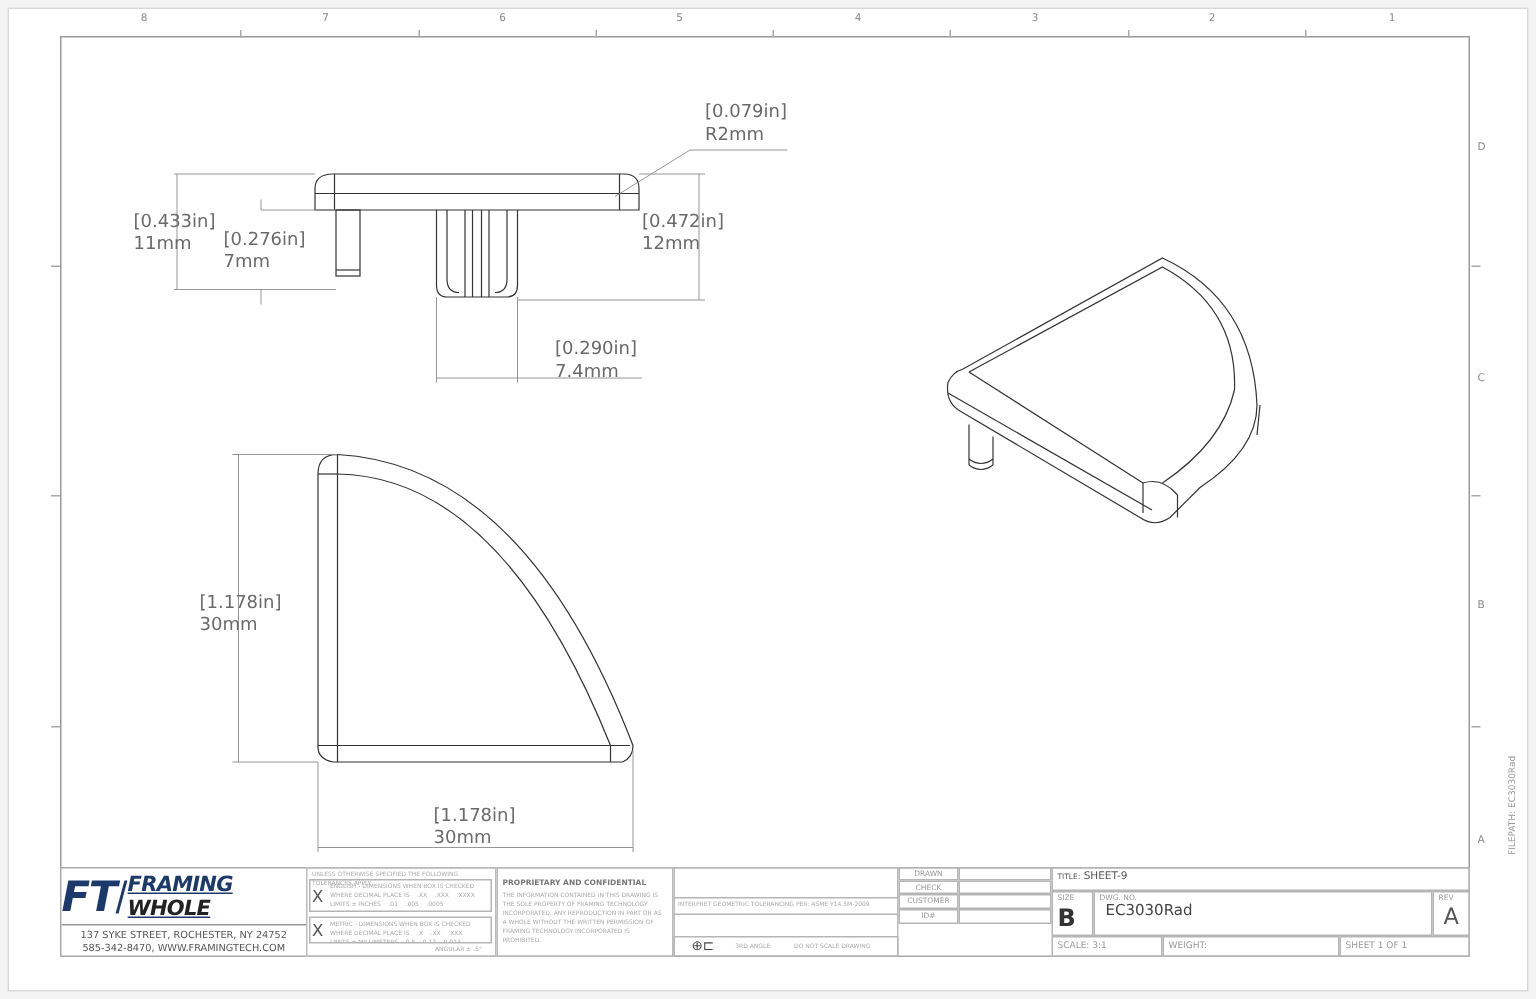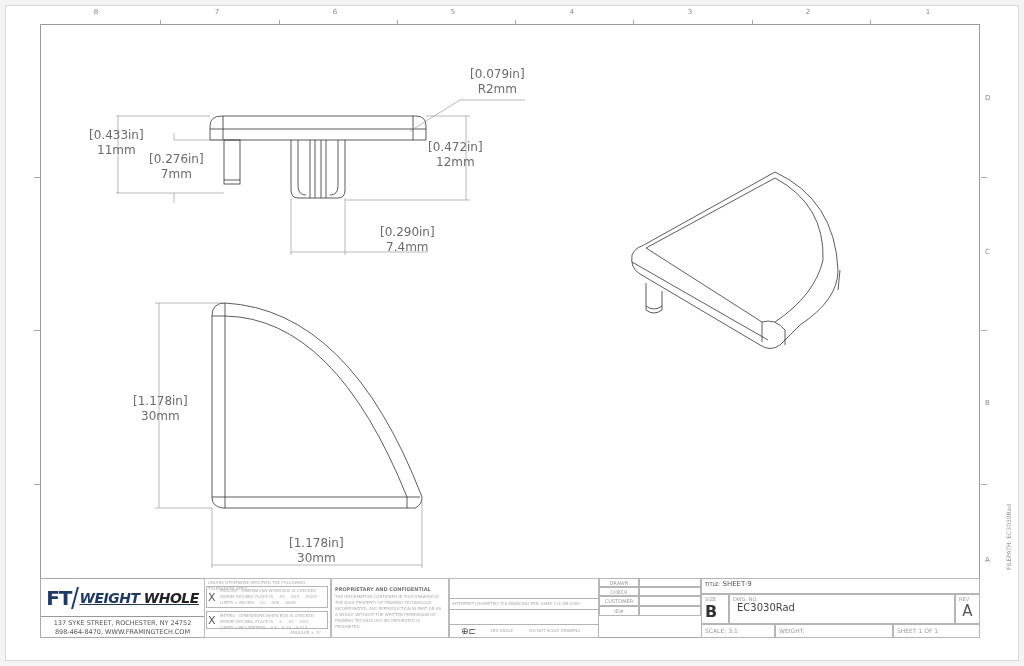--- a/index.html
+++ b/index.html
@@ -5,26 +5,26 @@
   * { box-sizing: border-box; margin: 0; padding: 0; }
   html, body { width: 1024px; height: 666px; background: #f4f4f4; overflow: hidden; }
   body { font-family: "DejaVu Sans", sans-serif; color: #555; position: relative; }
   .sheet { position: absolute; left: 5px; top: 5px; width: 1014px; height: 656px; background: #fff; border: 1px solid #d8d8d8; }
   .frame { position: absolute; left: 40px; top: 24px; width: 940px; height: 614px; border: 1px solid #9a9a9a; }
   .zone-top { position: absolute; top: 8px; font-size: 7px; color: #888; width: 20px; text-align: center; }
   .zone-right { position: absolute; left: 985px; font-size: 7px; color: #888; }
   .tick-top { position: absolute; top: 20px; width: 1px; height: 5px; background: #aaa; }
   .tick-side { position: absolute; width: 6px; height: 1px; background: #aaa; }
   .drawing { position: absolute; left: 0; top: 0; width: 1024px; height: 666px; }
-  .dim { position: absolute; font-size: 12px; color: #6a6a6a; text-align: center; line-height: 15px; white-space: nowrap; }
+  .dim { position: absolute; font-size: 12px; color: #6a6a6a; line-height: 15px; white-space: nowrap; }
   .tb { position: absolute; border: 1px solid #aaa; background: #fff; }
   .tb-cell { position: absolute; border: 1px solid #b5b5b5; font-size: 5px; color: #999; padding: 1px 3px; overflow: hidden; }
   .tiny { font-size: 4px; color: #aaa; line-height: 6px; }
   .logo-wrap { position: absolute; left: 41px; top: 579px; width: 163px; height: 38px; border-bottom: 1px solid #999; display: flex; align-items: center; justify-content: center; }
-  .logo-ft { font-family: "DejaVu Sans", sans-serif; font-weight: bold; font-size: 20px; color: #1b3a6b; letter-spacing: -1px; }
+  .logo-ft { font-family: "DejaVu Sans", sans-serif; font-weight: bold; font-style: italic; font-size: 28px; color: #1b3a6b; letter-spacing: -1px; }
   .logo-bar { width: 2px; height: 22px; background: #1b3a6b; margin: 0 3px; transform: skewX(-15deg); }
   .logo-name { font-family: "DejaVu Sans", sans-serif; font-weight: bold; font-style: italic; font-size: 14px; color: #1b3a6b; letter-spacing: -0.5px; text-decoration: underline; }
   .logo-name .tech { color: #222; }
   .addr { position: absolute; left: 41px; top: 619px; width: 163px; font-size: 6.5px; color: #555; text-align: center; line-height: 9px; }
   .big-letter { font-size: 16px; color: #333; font-weight: bold; }
   .vtext { position: absolute; left: 1005px; top: 570px; transform: rotate(-90deg); transform-origin: left top; font-size: 6px; color: #999; white-space: nowrap; }
 </style>
 </head>
 <body>
 
@@ -132,56 +132,56 @@
     <line x1="662" y1="291" x2="662" y2="310"></line>
     <path d="M646,306 Q654,312 662,306"></path>
     <path d="M646,310 Q654,316 662,310"></path>
   </g>
 </svg>
 
 <div class="dim" style="left:470px;top:67px">
   <div>[0.079in]</div>
   <div>R2mm</div>
 </div>
-<div class="dim" style="left:89px;top:128px">
+<div class="dim" style="left:89px;top:140px">
   <div>[0.433in]</div>
   <div>11mm</div>
 </div>
 <div class="dim" style="left:149px;top:152px">
   <div>[0.276in]</div>
   <div>7mm</div>
 </div>
 <div class="dim" style="left:428px;top:140px">
   <div>[0.472in]</div>
   <div>12mm</div>
 </div>
-<div class="dim" style="left:380px;top:225px">
+<div class="dim" style="left:370px;top:225px">
   <div>[0.290in]</div>
   <div>7.4mm</div>
 </div>
 
 <div class="dim" style="left:133px;top:394px">
   <div>[1.178in]</div>
   <div>30mm</div>
 </div>
 <div class="dim" style="left:289px;top:536px">
   <div>[1.178in]</div>
   <div>30mm</div>
 </div>
 
 <div class="tb" style="left:40px;top:578px;width:940px;height:60px"></div>
 
 <div class="logo-wrap">
   <span class="logo-ft">FT</span>
   <span class="logo-bar"></span>
-  <span class="logo-name"><span>WEIGHT</span> <span class="tech">WHOLE</span></span>
+  <span class="logo-name"><span>FRAMING</span> <span class="tech">WHOLE</span></span>
 </div>
 <div class="addr">
   <div>137 SYKE STREET, ROCHESTER, NY 24752</div>
-  <div>898-464-8470, WWW.FRAMINGTECH.COM</div>
+  <div>585-342-8470, WWW.FRAMINGTECH.COM</div>
 </div>
 
 <div class="tb-cell" style="left:204px;top:578px;width:127px;height:60px;border-color:#bbb">
   <div class="tiny">UNLESS OTHERWISE SPECIFIED THE FOLLOWING TOLERANCES APPLY</div>
 </div>
 <div class="tb-cell" style="left:206px;top:586px;width:122px;height:22px">
   <span style="position:absolute;left:1px;top:4px;font-size:11px;color:#555">X</span>
   <div class="tiny" style="margin-left:10px">ENGLISH - DIMENSIONS WHEN BOX IS CHECKED</div>
   <div class="tiny" style="margin-left:10px;display:flex;gap:5px">
     <span>WHERE DECIMAL PLACE IS</span>

